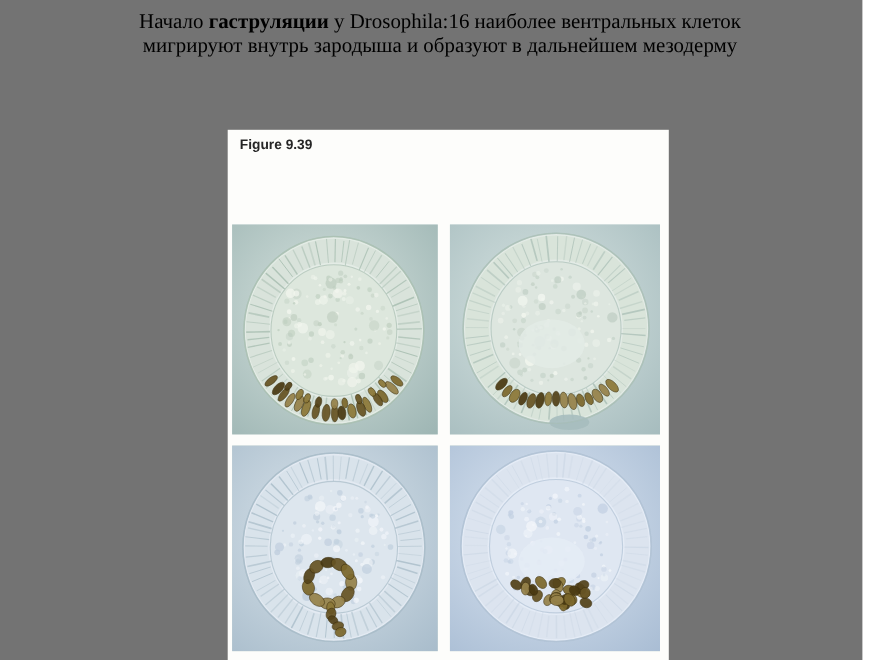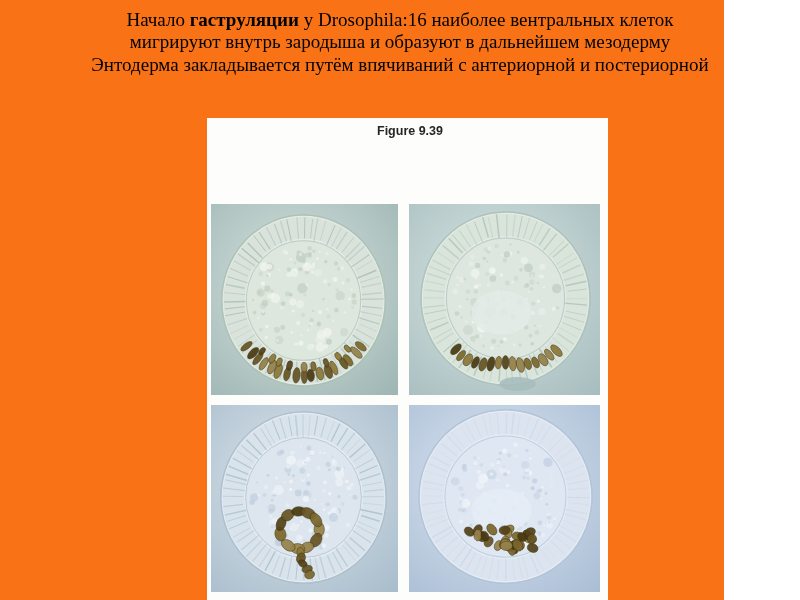--- a/index.html
+++ b/index.html
@@ -1,49 +1,48 @@
 <!DOCTYPE html>
 <html><head>
 <meta charset="utf-8">
 <style>
   html,body{margin:0;padding:0;}
   .slide{
-    position:relative;width:724px;height:600px;
-    background:#f97316;overflow:hidden;
+    position:relative;width:784px;height:600px;
+    background:#737373;overflow:hidden;
     font-family:"Liberation Serif","DejaVu Serif",serif;
   }
   .title-block{
     position:absolute;top:9px;left:30px;width:740px;
     text-align:center;font-size:19px;line-height:22.4px;color:#000;z-index:1;
   }
   .t-line{white-space:nowrap;}
   .figure-panel{
     position:absolute;left:207px;top:118px;width:401px;height:482px;
     background:#FDFDFB;z-index:2;overflow:hidden;
   }
-  .figure-caption{position:absolute;left:11px;top:6px;width:384px;color:#1c1c1c;text-align:center;}
+  .figure-caption{position:absolute;left:11px;top:6px;width:384px;color:#1c1c1c;}
   .figure-label{
     font-family:"Liberation Sans","DejaVu Sans",sans-serif;
     font-weight:700;font-size:12.5px;line-height:15px;color:#262626;
   }
   .cap-line{font-size:10.6px;line-height:11.7px;white-space:nowrap;color:#1e1e1e;}
   .photo{position:absolute;display:block;background:#c4d4d2;}
   .p1{left:4px;top:86px;width:187px;height:191px;}
   .p2{left:202px;top:86px;width:191px;height:191px;}
   .p3{left:4px;top:287px;width:187px;height:187px;}
   .p4{left:202px;top:287px;width:191px;height:187px;}
 </style>
 </head>
 <body>
 
 <div class="slide">
   <div class="title-block">
     <div class="t-line"><span>Начало </span><b>гаструляции</b><span> у Drosophila:16 наиболее вентральных клеток</span></div>
     <div class="t-line">мигрируют внутрь зародыша и образуют в дальнейшем мезодерму</div>
-    <div class="t-line">Энтодерма закладывается путём впячиваний с антериорной и постериорной</div>
   </div>
 
   <div class="figure-panel">
     <div class="figure-caption">
       <div class="figure-label">Figure 9.39</div>
     </div>
     <svg class="photo p1" viewBox="0 0 190 190" preserveAspectRatio="none">
         <defs>
           <radialGradient id="bg7" cx="45%" cy="42%" r="80%">
             <stop offset="0" stop-color="#d7e3df"></stop>

